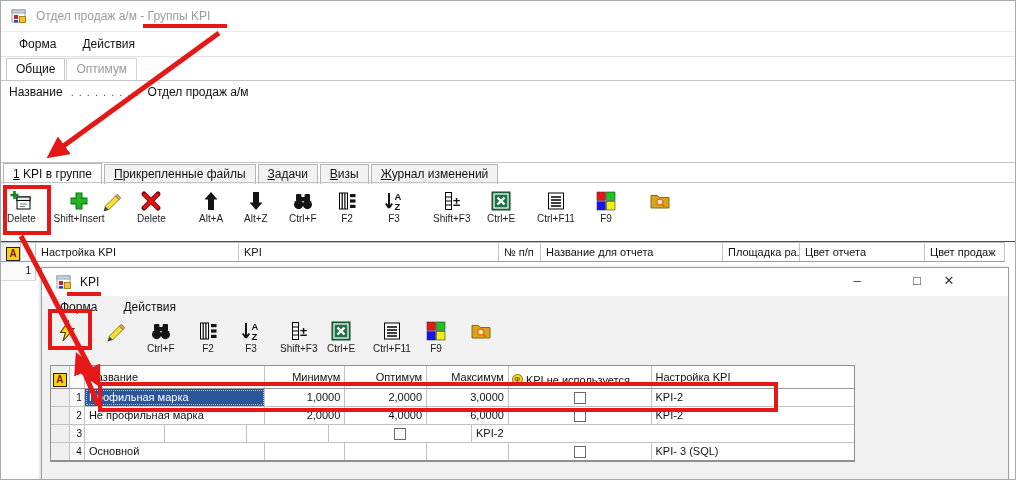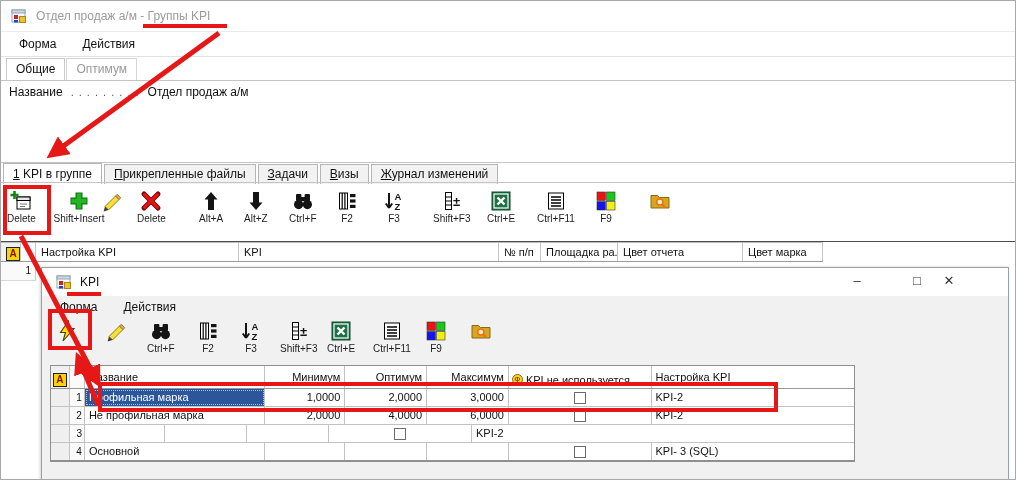--- a/index.html
+++ b/index.html
@@ -292,23 +292,24 @@
   </div>
 
   <div class="grid-head">
     <div class="gh corner-cell" style="width:20px">
         <span class="a-badge">A</span>
       </div>
     <div class="gh" style="width:15px;background:#fafafa"></div>
     <div class="gh" style="width:203px">Настройка KPI</div>
     <div class="gh" style="width:260px">KPI</div>
     <div class="gh" style="width:42px">№ п/п</div>
+    <div class="gh" style="width:182px">Название для отчета</div>
     <div class="gh" style="width:77px">Площадка ра...</div>
     <div class="gh" style="width:125px">Цвет отчета</div>
-    <div class="gh" style="width:80px">Цвет марка</div>
+    <div class="gh" style="width:80px">Цвет продаж</div>
   </div>
   <div class="row1">
     <div class="rn">1</div>
   </div>
 
   <div class="dialog">
     <div class="dlg-title">
       <svg width="16" height="16">
           <use href="#ic-app"></use>
         </svg>

